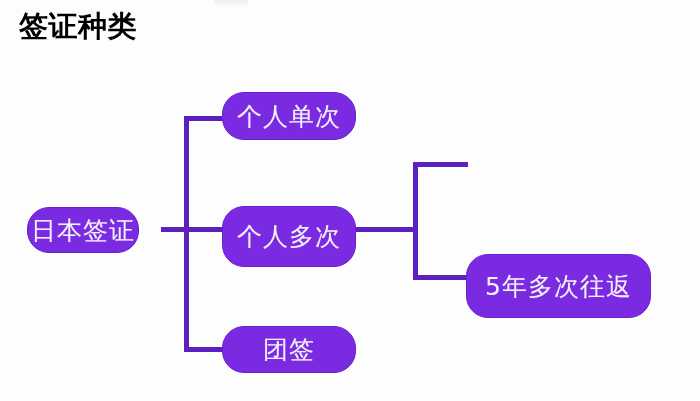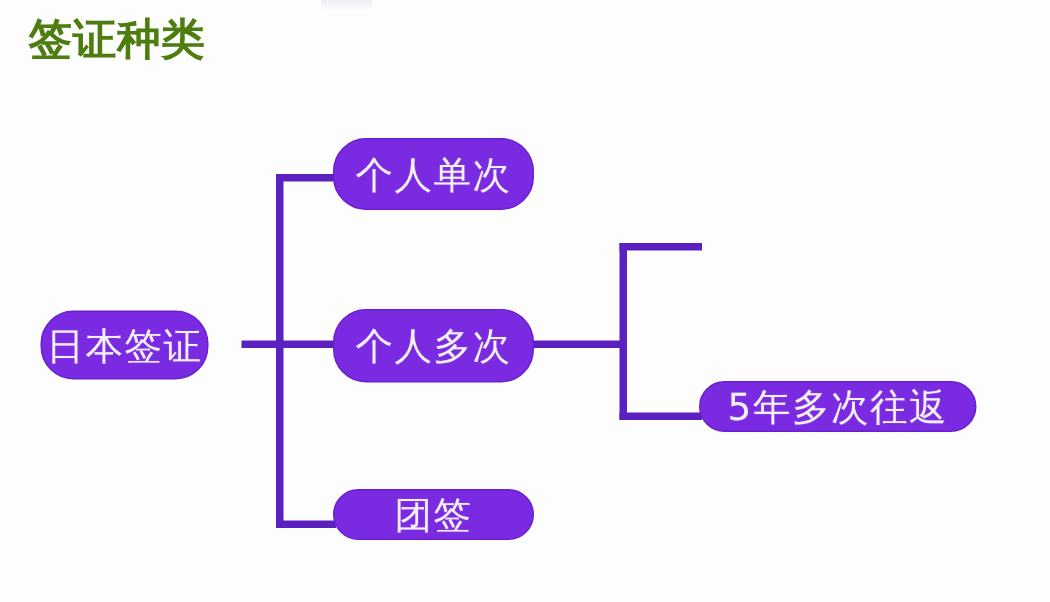--- a/index.html
+++ b/index.html
@@ -21,21 +21,21 @@
     background: #fdfdfd;
   }
 
   
   .title {
     position: absolute;
     left: 19px;
     top: 12px;
     font-size: 29px;
     font-weight: bold;
-    color: #4d7c0f;
+    color: #000000;
     letter-spacing: 0.5px;
     line-height: 1;
     white-space: nowrap;
   }
 
   
   .artifact {
     position: absolute;
     left: 214px;
     top: 0px;
@@ -67,24 +67,24 @@
     justify-content: center;
     font-size: 25px;
     font-weight: 500;
     letter-spacing: 1px;
     white-space: nowrap;
     text-shadow: 0 0 1px rgba(255,255,255,0.25);
   }
 
   .node.root  { left: 27px;  top: 207px; width: 112px; height: 46px; }
   .node.n1    { left: 222px; top: 92px;  width: 134px; height: 48px; }
-  .node.n2    { left: 222px; top: 206px; width: 134px; height: 49px; }
-  .node.n3    { left: 222px; top: 326px; width: 134px; height: 34px; }
+  .node.n2    { left: 222px; top: 206px; width: 134px; height: 61px; }
+  .node.n3    { left: 222px; top: 326px; width: 134px; height: 47px; }
   .node.n4    { left: 466px; top: 140px; width: 185px; height: 48px; }
-  .node.n5    { left: 466px; top: 254px; width: 185px; height: 34px; text-align: right; }
+  .node.n5    { left: 466px; top: 254px; width: 185px; height: 64px; text-align: right; }
 </style>
 </head>
 <body>
 
 <div id="canvas">
 
   <div class="artifact"></div>
 
   <div class="title">签证种类</div>
 

